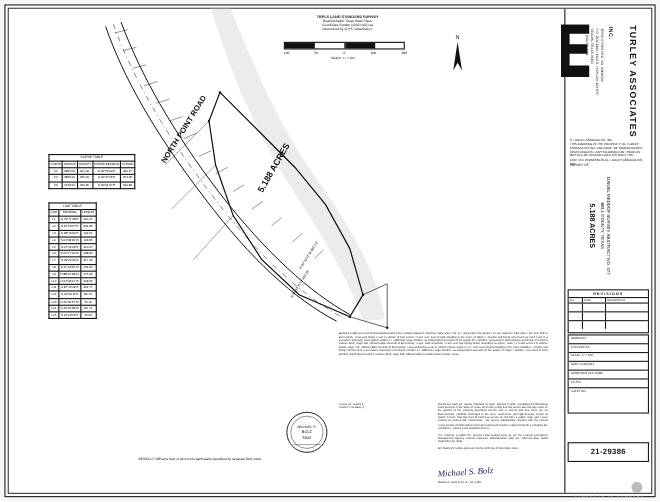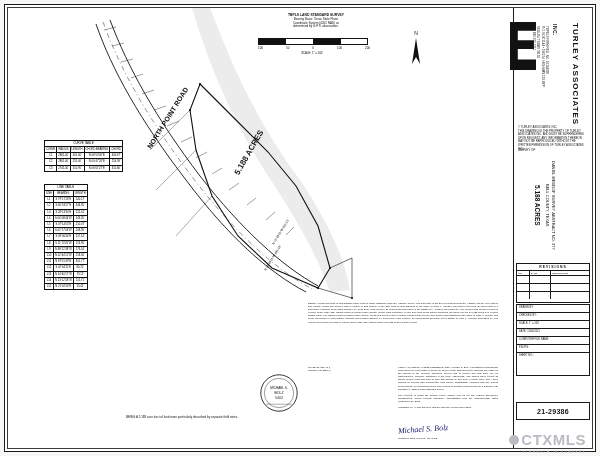--- a/index.html
+++ b/index.html
@@ -505,16 +505,15 @@
       <div class="row"><span>COMPUTER FILE NAME:</span> <span></span></div>
       <div class="row"><span>F.B./PG:</span> <span></span></div>
       <div class="row" style="border-bottom:none"><span>SHEET NO.:</span> <span></span></div>
     </div>
 
     <div class="tb-jobno">21-29386</div>
   </div>
 
   <div class="wm">
     <span class="dot"></span>
-    <span>CTXMLS</span>
   </div>
   <div class="wm-sub">STRENGTH IN NUMBERS</div>
 </div>
 
 </body></html>

